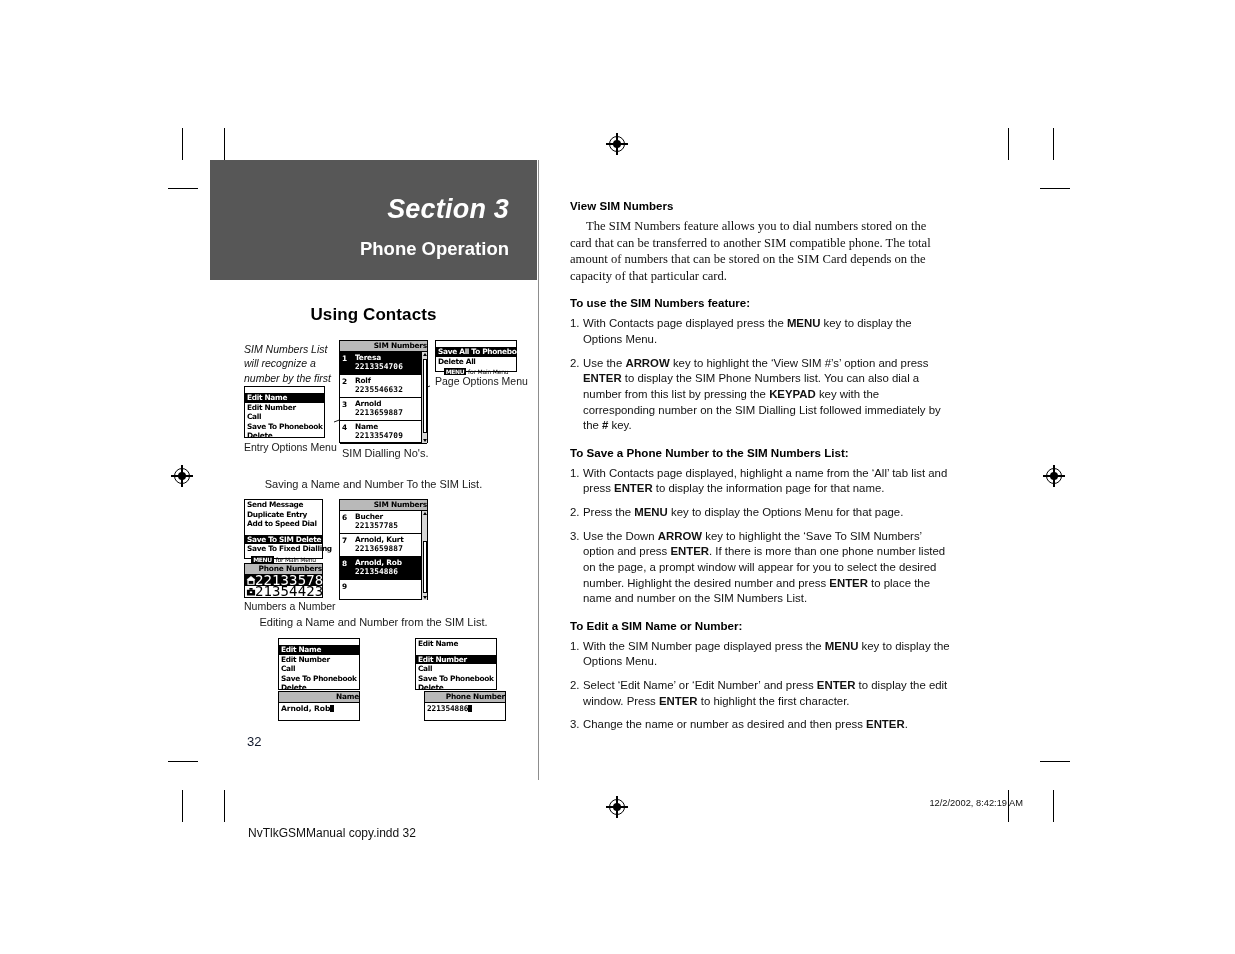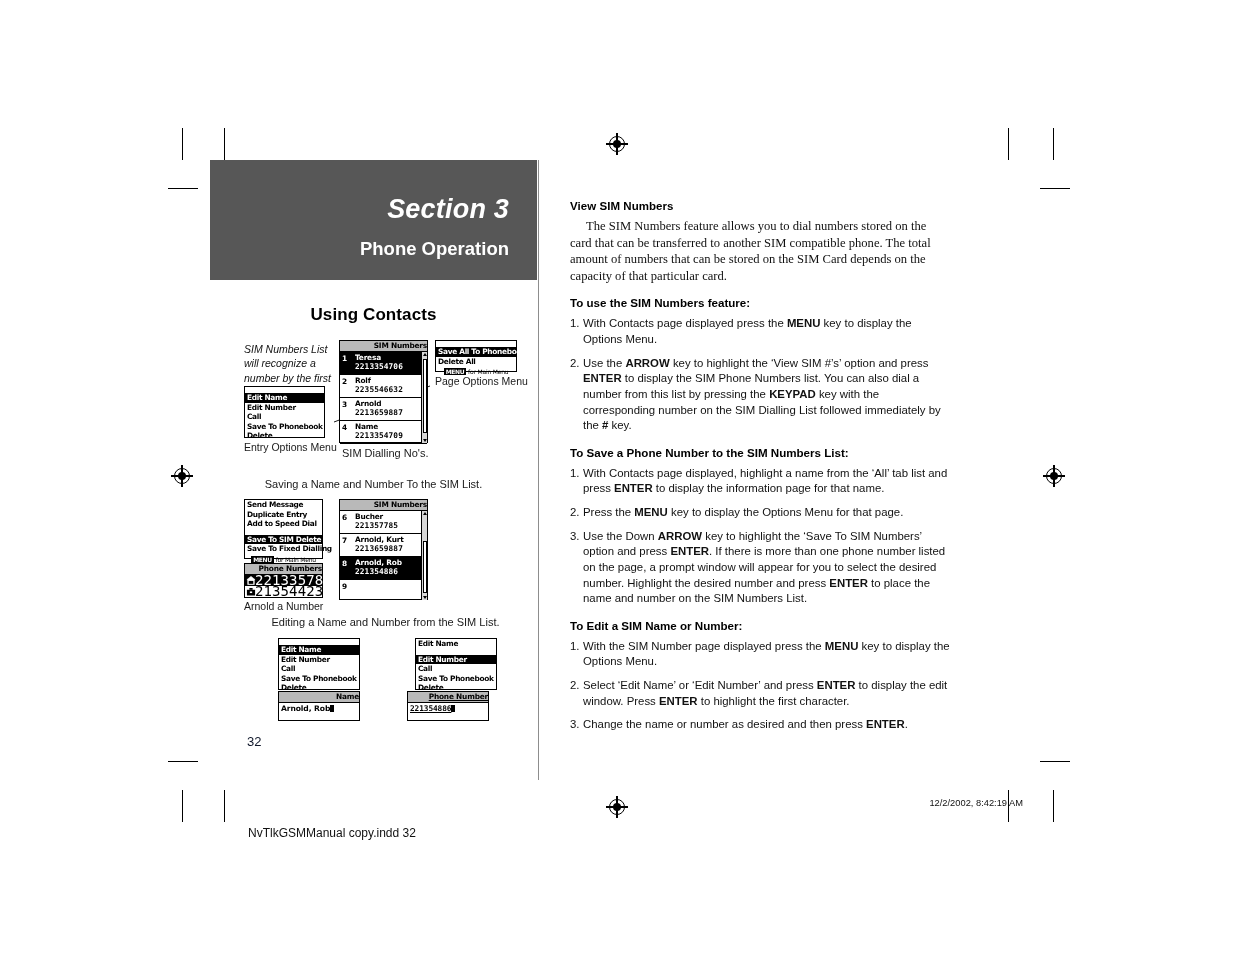--- a/index.html
+++ b/index.html
@@ -452,21 +452,21 @@
       </div>
       <div class="pn-row">
         <svg class="pn-icon" viewBox="0 0 12 11">
           <rect x="1" y="3.4" width="10" height="7" fill="#000"></rect>
           <rect x="4" y="1.2" width="4" height="2.2" fill="#000"></rect>
           <rect x="4.6" y="5.4" width="2.8" height="2" fill="#fff"></rect>
         </svg>
         <span>21354423</span>
       </div>
     </div>
-    <div class="caption" style="position:absolute; left:34px; top:440px;">Arnold a Number</div>
+    <div class="caption" style="position:absolute; left:34px; top:440px;">Numbers a Number</div>
 
     <div class="dev" style="left:129px; top:339px; width:89px; height:101px;">
       <div class="dev-title">SIM Numbers</div>
       <div class="list-body">
         <div class="list-row">
           <span class="idx">6</span>
           <div class="nm">Bucher</div>
           <div class="num">221357785</div>
         </div>
         <div class="list-row">
@@ -485,21 +485,21 @@
           <div class="num"></div>
         </div>
         <div class="scrollbar">
           <span class="arrow up"></span>
           <span class="thumb" style="top:30px; height:52px;"></span>
           <span class="arrow down"></span>
         </div>
       </div>
     </div>
 
-    <div class="caption caption-center" style="position:absolute; left:12px; top:456px; width:327px; font-size:11px;">Editing a Name and Number from the SIM List.</div>
+    <div class="caption caption-center" style="position:absolute; left:0; top:456px; width:327px; font-size:11px;">Editing a Name and Number from the SIM List.</div>
 
     <div class="dev" style="left:68px; top:478px; width:82px; height:52px;">
       <div class="menu-row sel">Edit Name</div>
       <div class="menu-row">Edit Number</div>
       <div class="menu-row">Call</div>
       <div class="menu-row">Save To Phonebook</div>
       <div class="menu-row">Delete</div>
     </div>
 
     <div class="dev" style="left:205px; top:478px; width:82px; height:52px;">
@@ -510,21 +510,21 @@
       <div class="menu-row">Delete</div>
     </div>
 
     <div class="dev" style="left:68px; top:531px; width:82px; height:30px;">
       <div class="dev-title">Name</div>
       <div class="edit-val">
         <span>Arnold, Rob</span><span class="caret"></span>
       </div>
     </div>
 
-    <div class="dev" style="left:197px; top:531px; width:82px; height:30px;text-decoration:underline;">
+    <div class="dev" style="left:214px; top:531px; width:82px; height:30px;">
       <div class="dev-title">Phone Number</div>
       <div class="edit-val" style="font-family:'DejaVu Sans Mono', monospace; font-size:7.8px;">
         <span>221354886</span><span class="caret"></span>
       </div>
     </div>
 
   </div>
 
   <div id="right-col">
     <h3 class="sub">View SIM Numbers</h3>

